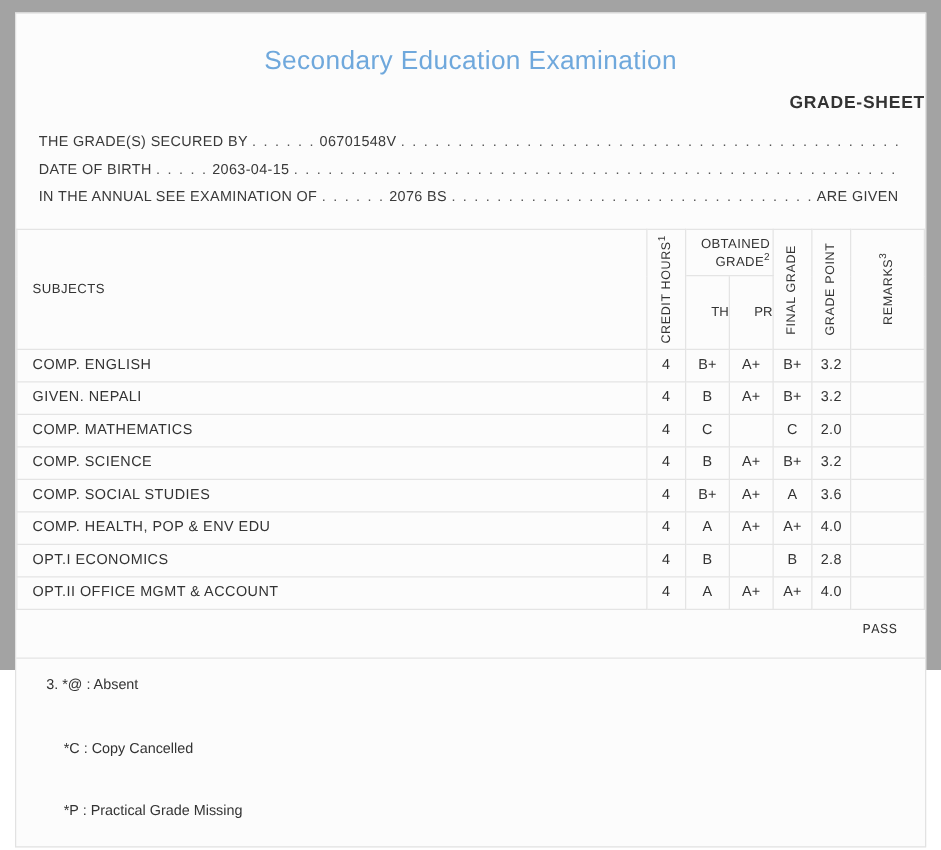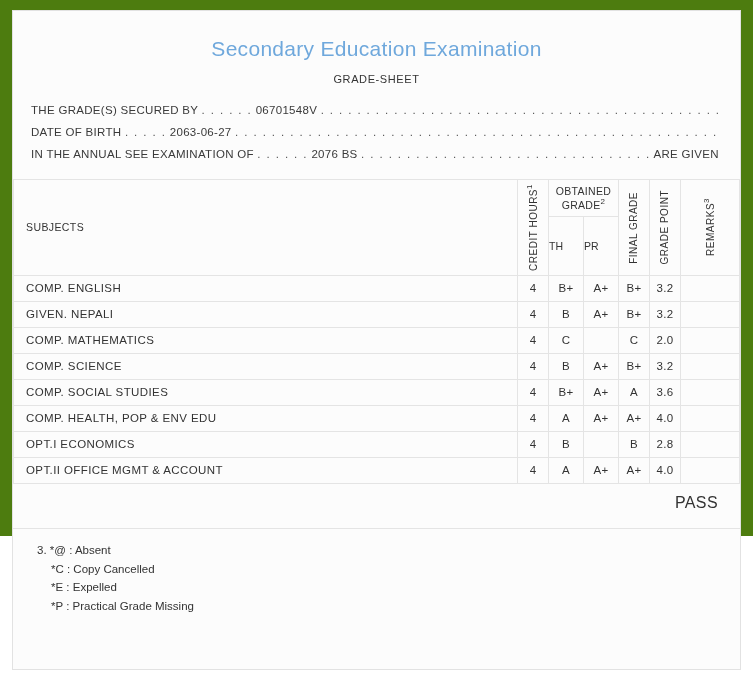--- a/index.html
+++ b/index.html
@@ -11,44 +11,44 @@
     width: 753px;
     height: 680px;
     font-family: "Liberation Sans", sans-serif;
     color: #2b2b2b;
     overflow: hidden;
   }
   .page {
     position: relative;
     width: 753px;
     height: 536px;
-    background: #4d7c0f;
+    background: #a3a3a3;
     box-sizing: border-box;
     padding: 10px 12px 0 12px;
   }
   .sheet {
     border: 1px solid #e2e2e2;
     background: #fcfcfc;
     box-sizing: border-box;
     width: 729px;
     min-height: 660px;
     padding: 18px 0 0 0;
   }
   .title {
     text-align: center;
     color: #6fa8dc;
     font-size: 21px;
     letter-spacing: 0.3px;
     font-weight: normal;
     margin: 8px 0 12px 0;
   }
   .subtitle {
-    text-align: center;
-    font-size: 11px;
-    font-weight: normal;
+    text-align: right;
+    font-size: 14px;
+    font-weight: bold;
     color: #333;
     letter-spacing: 0.6px;
     margin-bottom: 14px;
   }
   .info-block {
     padding: 0 18px 6px 18px;
     font-size: 11.5px;
     color: #3a3a3a;
     letter-spacing: 0.3px;
   }
@@ -94,29 +94,29 @@
     line-height: 1.05;
     letter-spacing: 0.5px;
     font-size: 10px;
     padding: 4px 0;
   }
   .vert-cell {
     width: 30px;
     text-align: center;
   }
   .obt-head {
-    text-align: center;
+    text-align: right;
     height: 30px;
     font-size: 10.5px;
     line-height: 1.15;
     letter-spacing: 0.3px;
     padding: 3px 2px !important;
   }
   .thpr {
-    text-align: left;
+    text-align: right;
     width: 34px;
     font-size: 10.5px;
     padding: 4px 0 !important;
     margin-left: 35px;
   }
   table.grades tbody td {
     height: 25px;
     text-align: center;
     color: #333;
     letter-spacing: 0.3px;
@@ -129,37 +129,39 @@
   .gpa-block {
     text-align: right;
     padding: 14px 22px 0 0;
     font-size: 11.5px;
     color: #333;
     letter-spacing: 0.4px;
   }
   .result-block {
     text-align: right;
     padding: 10px 22px 0 0;
-    font-size: 16px;
+    font-size: 11px;
     color: #333;
     letter-spacing: 0.4px;
+    font-family: Liberation Mono, monospace;
   }
   .divider {
     border: none;
     border-top: 1px solid #e4e4e4;
     margin: 16px 0 0 0;
   }
   .notes {
     padding: 12px 0 18px 24px;
     font-size: 11.5px;
     color: #333;
     line-height: 1.62;
   }
   .note-sub {
     padding-left: 14px;
+    margin-top: 32px;
   }
   sup { font-size: 8px; }
 </style>
 </head>
 <body>
 
 <div class="page">
   <div class="sheet">
 
     <div class="title">Secondary Education Examination</div>
@@ -168,21 +170,21 @@
     <div class="info-block">
       <div class="info-line">
         <span>THE GRADE(S) SECURED BY</span>
         <span class="dots">. . . . . .</span>
         <span>06701548V</span>
         <span class="dots">. . . . . . . . . . . . . . . . . . . . . . . . . . . . . . . . . . . . . . . . . . . . . . . . . . . . . . . . . . .</span>
       </div>
       <div class="info-line">
         <span>DATE OF BIRTH</span>
         <span class="dots">. . . . .</span>
-        <span>2063-06-27</span>
+        <span>2063-04-15</span>
         <span class="dots">. . . . . . . . . . . . . . . . . . . . . . . . . . . . . . . . . . . . . . . . . . . . . . . . . . . . . . . . . . . . .</span>
       </div>
       <div class="info-line">
         <span>IN THE ANNUAL SEE EXAMINATION OF</span>
         <span class="dots">. . . . . .</span>
         <span>2076 BS</span>
         <span class="dots">. . . . . . . . . . . . . . . . . . . . . . . . . . . . . . . .</span>
         <span>ARE GIVEN BELOW . . .</span>
       </div>
     </div>
@@ -290,18 +292,17 @@
       </tbody>
     </table>
 
     <div class="result-block">PASS</div>
 
     <hr class="divider">
 
     <div class="notes">
       <div>3. *@ : Absent</div>
       <div class="note-sub">*C : Copy Cancelled</div>
-      <div class="note-sub">*E : Expelled</div>
       <div class="note-sub">*P : Practical Grade Missing</div>
     </div>
 
   </div>
 </div>
 
 </body></html>

